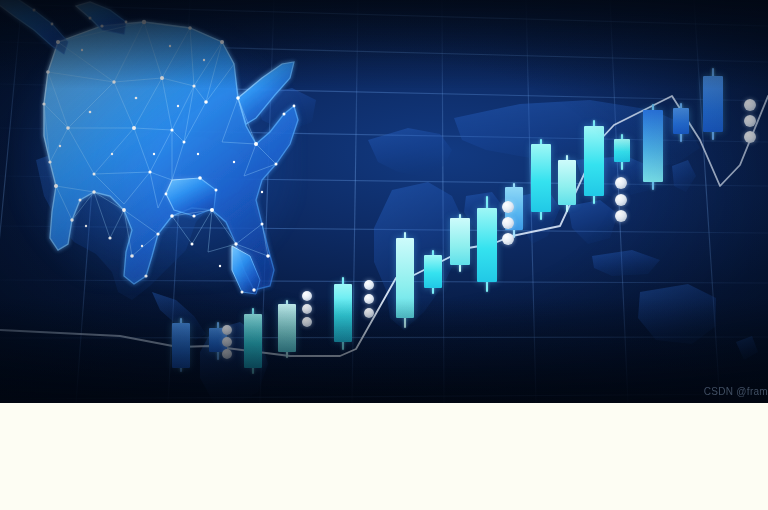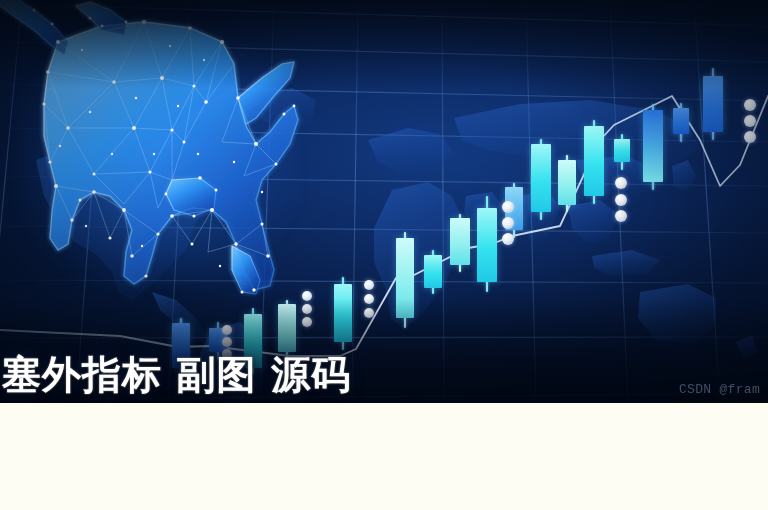--- a/index.html
+++ b/index.html
@@ -103,26 +103,26 @@
     text-shadow:
       0 0 2px rgba(255,255,255,.55),
       0 2px 6px rgba(0,0,0,.85),
       0 0 14px rgba(10,30,70,.9);
     font-family: "DejaVu Sans", "Liberation Sans", sans-serif;
   }
 
   
   #watermark {
     position: absolute;
-    right: 8px;
+    right: 0;
     bottom: 6px;
-    font-size: 13px;
+    font-size: 10px;
     color: rgba(150,175,205,.42);
     letter-spacing: .3px;
-    font-family: Liberation Mono, monospace;
+    font-family: Liberation Sans, sans-serif;
     white-space: nowrap;
   }
 
   
   #page-body {
     position: absolute;
     left: 0; top: 403px;
     width: 768px; height: 107px;
     background: #fdfdf3;
   }
@@ -465,19 +465,18 @@
           <circle cx="148" cy="252" r="1.2"></circle>
             <circle cx="226" cy="272" r="1.2"></circle>
           <circle cx="268" cy="198" r="1.2"></circle>
             <circle cx="172" cy="200" r="1.4"></circle>
         </g>
       </svg>
     </div>
 
     <div class="vignette"></div>
 
-    <div id="banner-title">塞外指标 副图 源码</div>
 
     <div id="watermark">CSDN @fram</div>
   </div>
 
   <div id="page-body"></div>
 </div>
 
 </body></html>

